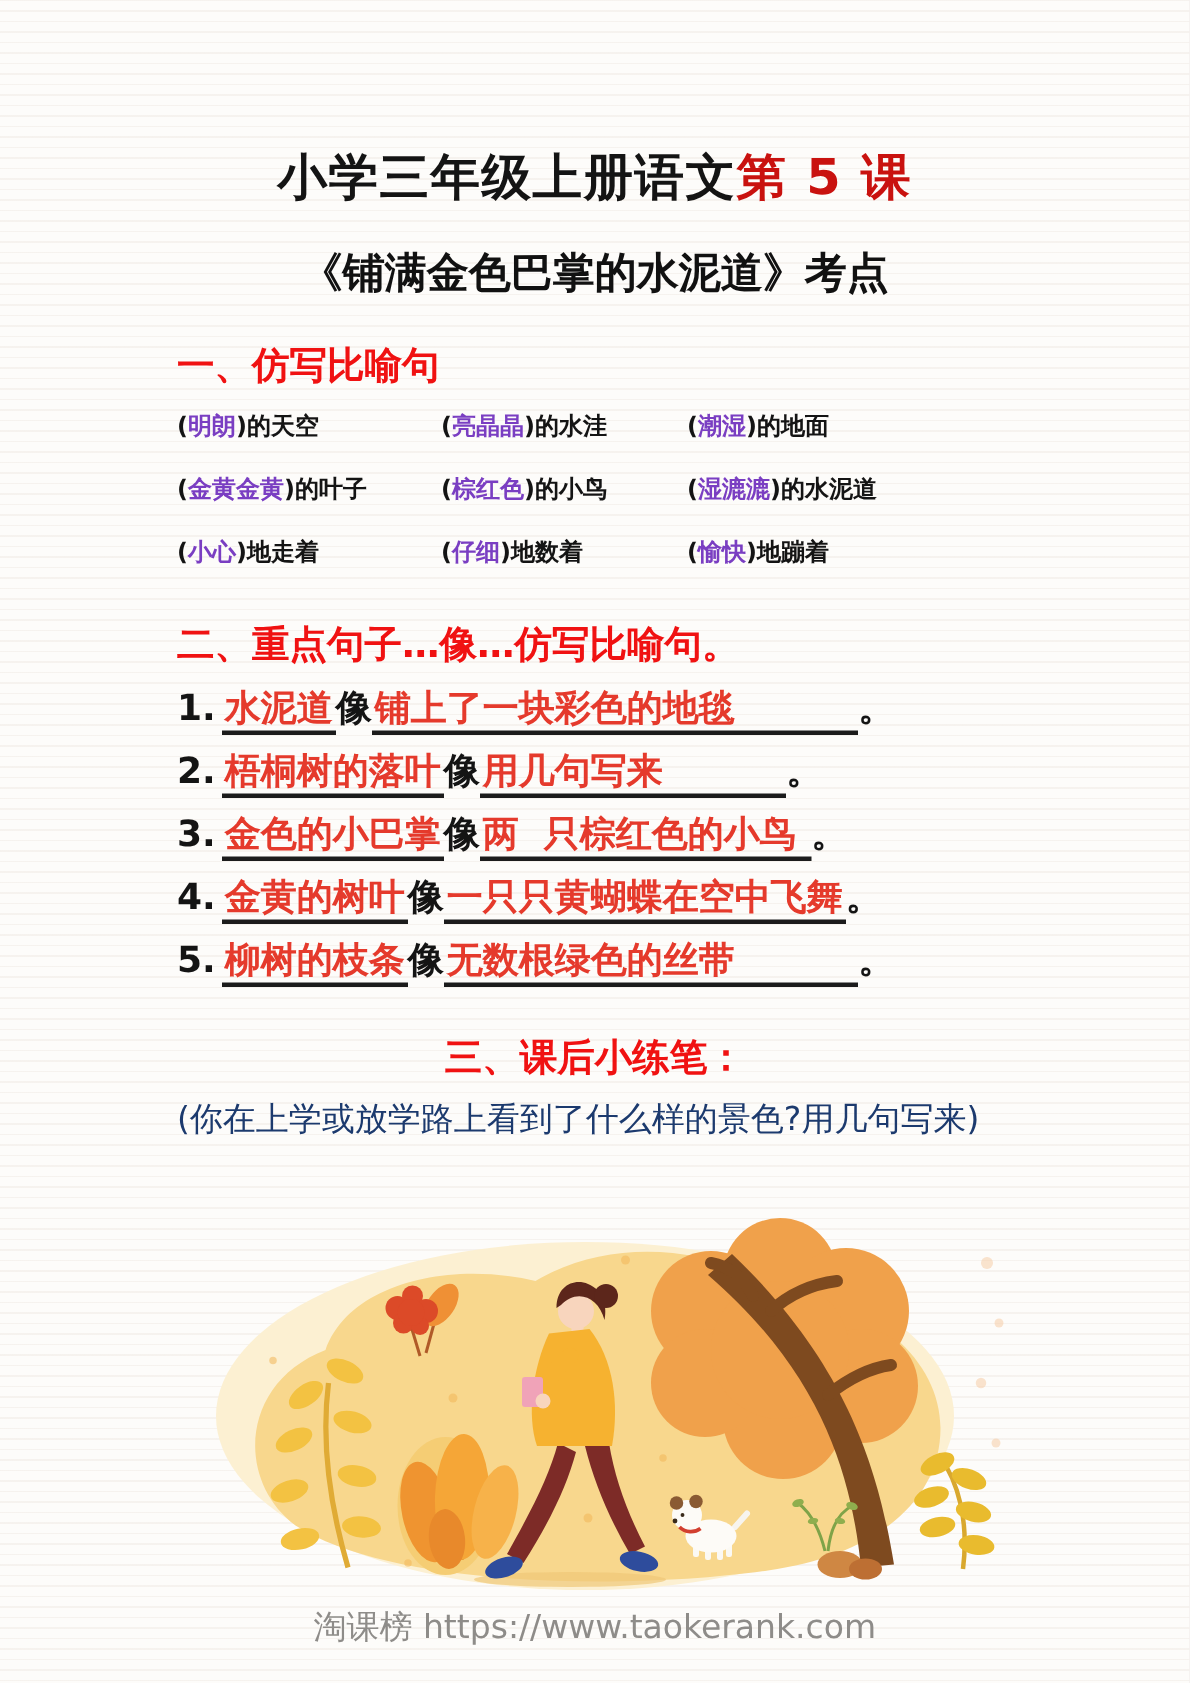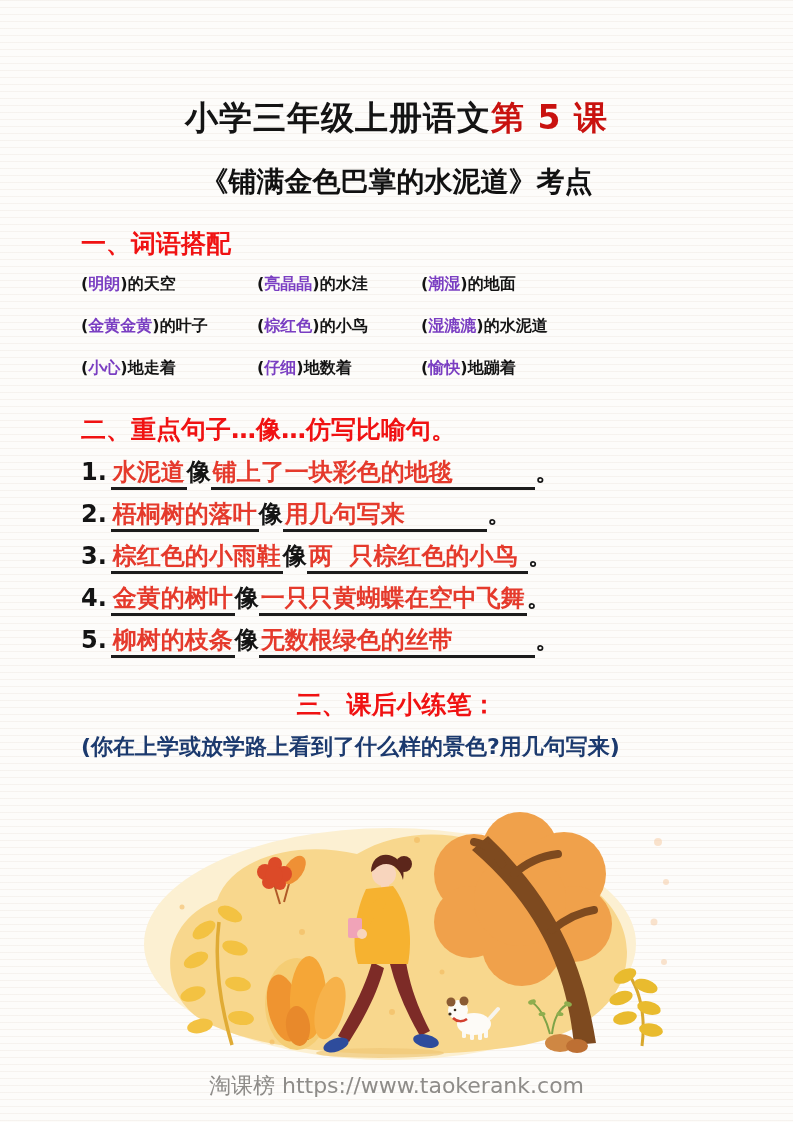--- a/index.html
+++ b/index.html
@@ -5,70 +5,70 @@
   html,body{margin:0;padding:0;}
   body{background:#e9e6e2;font-family:"DejaVu Sans","Liberation Sans",sans-serif;}
   .page{
     width:793px;height:1122px;margin:0 auto;position:relative;overflow:hidden;
     background-color:#fdfcfa;
     background-image:repeating-linear-gradient(180deg,
       rgba(214,199,186,0.18) 0px, rgba(214,199,186,0.18) 1px,
       rgba(255,255,255,0) 1px, rgba(255,255,255,0) 7px);
     color:#141414;
   }
-  .content{padding:0 81px;}
+  .content{padding:0 118px;}
   .title-line1{margin:96px 0 0;text-align:center;font-size:33px;font-weight:bold;line-height:43px;letter-spacing:1px;color:#141414;}
   .title-line1 .red{color:#c9120f;}
   .title-line2{margin:17px 0 0;text-align:center;font-size:28px;font-weight:bold;line-height:51px;color:#111;}
   .sec-heading{margin:0;font-size:25px;font-weight:bold;color:#f01212;line-height:30px;}
   .sec1-heading{margin-top:22px;}
   .sec2-heading{margin-top:33px;}
   .sec3-heading{margin-top:35px;text-align:center;}
   .word-grid{margin-top:10px;display:grid;grid-template-columns:176px 164px auto;row-gap:13px;}
   .word-item{font-size:16px;font-weight:bold;line-height:29px;white-space:nowrap;}
   .word-item .purple{color:#7a3ec2;}
   .sentences{margin-top:13px;}
   .sentence{font-size:24px;font-weight:bold;line-height:29px;margin-bottom:13px;white-space:pre;}
   .sentence .num{color:#141414;margin-right:4px;}
   .u{border-bottom:3px solid #1c1c1c;padding:0 2px 1px;white-space:pre;}
   .red-ans{color:#e53a2c;}
-  .note{margin-top:12px;font-size:22px;font-weight:bold;line-height:30px;color:#1c3a6e;}
+  .note{margin-top:12px;font-size:22px;font-weight:normal;line-height:30px;color:#1c3a6e;}
   .illustration{display:block;margin:50px auto 0;}
   .footer{margin-top:14px;text-align:center;font-size:22px;line-height:20px;color:#8e8c89;}
 </style>
 </head>
 <body>
 
 <div class="page">
   <div class="content">
 
     <h1 class="title-line1"><span>小学三年级上册语文</span><span class="red">第 5 课</span></h1>
 
     <h2 class="title-line2">《铺满金色巴掌的水泥道》考点</h2>
 
-    <h3 class="sec-heading sec1-heading">一、词语搭配</h3>
+    <h3 class="sec-heading sec1-heading">一、仿写比喻句</h3>
 
     <div class="word-grid">
       <div class="word-item"><span>(</span><span class="purple">明朗</span><span>)</span><span>的天空</span></div>
       <div class="word-item"><span>(</span><span class="purple">亮晶晶</span><span>)</span><span>的水洼</span></div>
       <div class="word-item"><span>(</span><span class="purple">潮湿</span><span>)</span><span>的地面</span></div>
       <div class="word-item"><span>(</span><span class="purple">金黄金黄</span><span>)</span><span>的叶子</span></div>
       <div class="word-item"><span>(</span><span class="purple">棕红色</span><span>)</span><span>的小鸟</span></div>
       <div class="word-item"><span>(</span><span class="purple">湿漉漉</span><span>)</span><span>的水泥道</span></div>
       <div class="word-item"><span>(</span><span class="purple">小心</span><span>)</span><span>地走着</span></div>
       <div class="word-item"><span>(</span><span class="purple">仔细</span><span>)</span><span>地数着</span></div>
       <div class="word-item"><span>(</span><span class="purple">愉快</span><span>)</span><span>地蹦着</span></div>
     </div>
 
     <h3 class="sec-heading sec2-heading">二、重点句子…像…仿写比喻句。</h3>
 
     <div class="sentences">
       <div class="sentence"><span class="num">1.</span><span class="u"><span class="red-ans">水泥道</span></span><span>像</span><span class="u"><span class="red-ans">铺上了一块彩色的地毯</span><span>　　　 </span></span><span>。</span></div>
       <div class="sentence"><span class="num">2.</span><span class="u"><span class="red-ans">梧桐树的落叶</span></span><span>像</span><span class="u"><span class="red-ans">用几句写来</span><span>　　　 </span></span><span>。</span></div>
-      <div class="sentence"><span class="num">3.</span><span class="u"><span class="red-ans">棕红色的小雨鞋</span></span><span>像</span><span class="u"><span class="red-ans">两  只棕红色的小鸟</span><span> </span></span><span>。</span></div>
+      <div class="sentence"><span class="num">3.</span><span class="u"><span class="red-ans">金色的小巴掌</span></span><span>像</span><span class="u"><span class="red-ans">两  只棕红色的小鸟</span><span> </span></span><span>。</span></div>
       <div class="sentence"><span class="num">4.</span><span class="u"><span class="red-ans">金黄的树叶</span></span><span>像</span><span class="u"><span class="red-ans">一只只黄蝴蝶在空中飞舞</span><span></span></span><span>。</span></div>
       <div class="sentence"><span class="num">5.</span><span class="u"><span class="red-ans">柳树的枝条</span></span><span>像</span><span class="u"><span class="red-ans">无数根绿色的丝带</span><span>　　　 </span></span><span>。</span></div>
     </div>
 
     <h3 class="sec-heading sec3-heading">三、课后小练笔：</h3>
     <div class="note">(你在上学或放学路上看到了什么样的景色?用几句写来)</div>
 
     <svg class="illustration" width="550" height="250" viewBox="0 0 550 250" xmlns="http://www.w3.org/2000/svg">
       <g>
         <ellipse cx="268" cy="132" rx="246" ry="116" fill="#fcf0d2"></ellipse>

